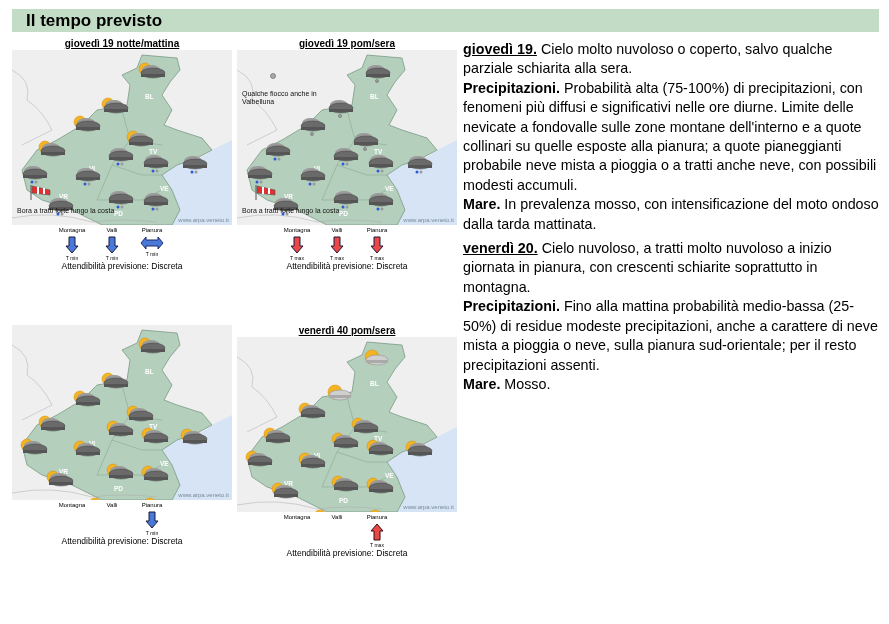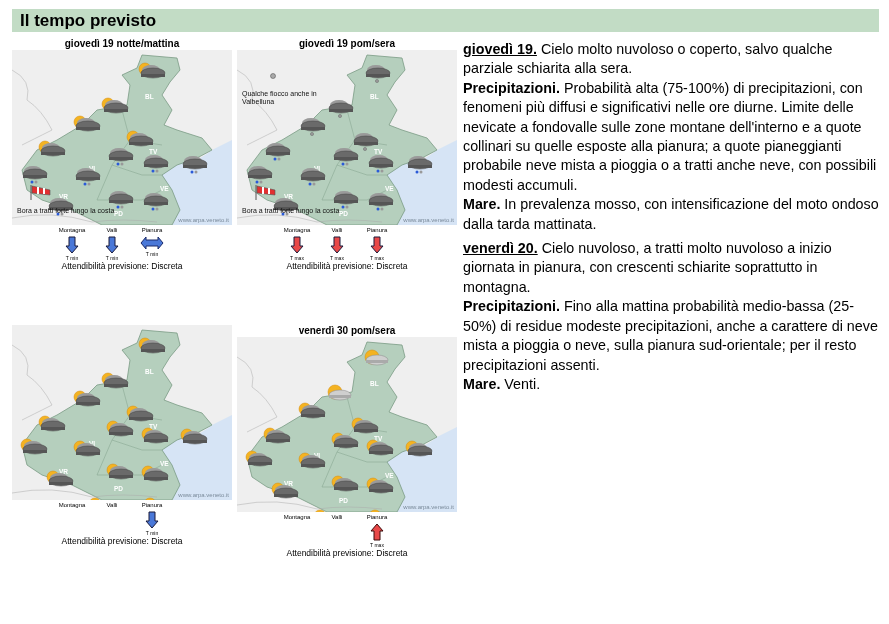--- a/index.html
+++ b/index.html
@@ -1,20 +1,20 @@
 <!DOCTYPE html>
 <html><head>
 <meta charset="utf-8">
 <style>
   html,body{margin:0;padding:0;background:#fff;}
   body{width:889px;height:624px;position:relative;overflow:hidden;font-family:"Liberation Sans",sans-serif;color:#000;}
   .header{position:absolute;left:12px;top:9px;width:867px;height:23px;background:#c2dcc5;}
-  .header h1{margin:0;padding-left:8px;font-size:17px;font-weight:bold;line-height:23px;}
+  .header h1{margin:0;padding-left:14px;font-size:17px;font-weight:bold;line-height:23px;}
   .panel{position:absolute;width:220px;}
-  .panel-title{font-size:10px;font-weight:bold;text-align:center;height:12px;line-height:12px;}
+  .panel-title{font-size:10px;font-weight:bold;text-align:center;height:12px;line-height:12px;text-decoration:underline;}
   .map{position:relative;width:220px;height:175px;background:#efefef;overflow:hidden;}
   .map svg{position:absolute;left:0;top:0;}
   .map-note{position:absolute;font-size:7px;color:#111;line-height:8px;}
   .credit{position:absolute;right:3px;bottom:2px;font-size:6px;color:#7a8a9a;}
   .zones{position:relative;height:36px;}
   .zone{position:absolute;top:2px;width:40px;text-align:center;font-size:6px;}
   .zone .arrow{display:block;margin:3px auto 0;}
   .zone .tl{font-size:5px;display:block;margin-top:1px;}
   .reliability{font-size:8.5px;text-align:center;}
   .text{position:absolute;left:463px;top:40px;width:420px;font-size:14.3px;line-height:19.4px;}
@@ -421,21 +421,21 @@
       <div class="zone" style="left:80px;">
       <span>Valli</span></div>
       <div class="zone" style="left:120px;">
       <span>Pianura</span><svg class="arrow" width="14" height="18">
           <path d="M4 1 L10 1 L10 10 L13 10 L7 17 L1 10 L4 10 Z" fill="#4a78d8" stroke="#1a1a3a" stroke-width="1"></path>
         </svg><span class="tl">T min</span></div>
     </div>
     <div class="reliability">Attendibilità previsione: Discreta</div>
   </div>
 <div class="panel" id="p3" style="left:237px;top:325px;">
-    <div class="panel-title">venerdì 30 pom/sera</div>
+    <div class="panel-title">venerdì 40 pom/sera</div>
     <div class="map">
       <svg width="220" height="175">
     <rect x="160" y="110" width="60" height="65" fill="#d6e4f5"></rect>
     <path d="M150 115 Q175 120 200 100 L220 90 L220 175 L175 175 Q165 150 150 140 Z" fill="#d6e4f5"></path>
     <path d="M130 5 L165 8 L168 20 L158 32 L150 45 L160 60 L152 75 L165 80 L190 88 L200 100 L185 108 L165 115 L150 125 L160 140 L168 160 L160 175 L90 175 L60 160 L30 150 L15 140 L10 120 L25 100 L45 90 L70 75 L85 60 L115 55 L118 35 L110 25 L125 18 Z" fill="#b5cfbd" stroke="#7a9a84" stroke-width="0.8"></path>
     <path d="M110 60 L118 90 L100 115 M118 90 L150 95 M100 115 L85 150 M100 115 L130 125 L150 125 M85 150 L130 150 L150 140" fill="none" stroke="#8aa894" stroke-width="0.6"></path>
     <path d="M0 20 Q20 30 15 50 Q30 60 40 80 Q20 90 10 95 M0 168 Q40 160 80 172 Q110 168 145 172" fill="none" stroke="#aaa" stroke-width="0.5"></path>
   </svg>
       <span style="position:absolute;left:133px;top:43px;font-size:6.5px;color:#fff;font-weight:bold;">BL</span>
       <span style="position:absolute;left:137px;top:98px;font-size:6.5px;color:#fff;font-weight:bold;">TV</span>
@@ -546,14 +546,14 @@
     <div class="reliability">Attendibilità previsione: Discreta</div>
   </div>
 
 <div class="text">
   <p><span class="u">giovedì 19.</span><span> Cielo molto nuvoloso o coperto, salvo qualche parziale schiarita alla sera.</span></p>
   <p><b>Precipitazioni.</b><span> Probabilità alta (75-100%) di precipitazioni, con fenomeni più diffusi e significativi nelle ore diurne. Limite delle nevicate a fondovalle sulle zone montane dell'interno e a quote collinari su quelle esposte alla pianura; a quote pianeggianti probabile neve  mista a pioggia o a tratti anche neve, con possibili modesti accumuli.</span></p>
   <p><b>Mare.</b><span> In prevalenza mosso, con intensificazione del moto ondoso dalla tarda mattinata.</span></p>
   <div class="gap"></div>
   <p><span class="u">venerdì 20.</span><span> Cielo nuvoloso, a tratti molto nuvoloso a inizio giornata in pianura, con crescenti schiarite soprattutto in montagna.</span></p>
   <p><b>Precipitazioni.</b><span> Fino alla mattina probabilità medio-bassa (25-50%) di residue modeste precipitazioni, anche a carattere di neve mista a pioggia  o neve, sulla pianura sud-orientale; per il resto precipitazioni assenti.</span></p>
-  <p><b>Mare.</b><span> Venti.</span></p>
+  <p><b>Mare.</b><span> Mosso.</span></p>
 </div>
 
 </body></html>

